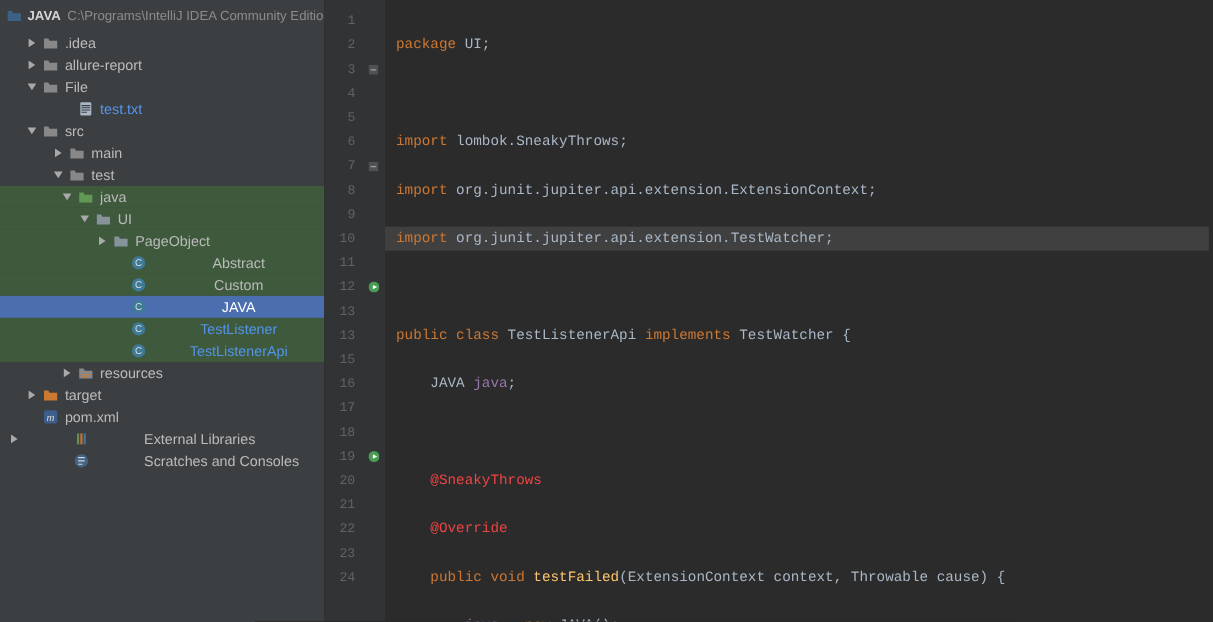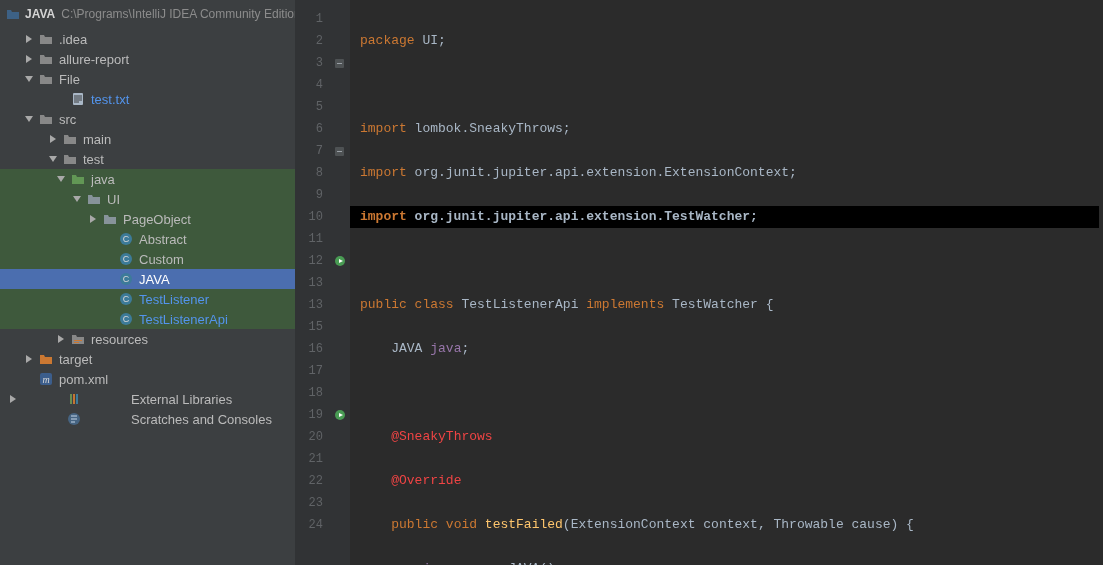--- a/index.html
+++ b/index.html
@@ -16,32 +16,32 @@
   .toggle { width:14px; height:14px; display:inline-flex; align-items:center; justify-content:center; margin-right:2px; }
   .toggle svg { width:8px; height:8px; }
   .icon { width:16px; height:16px; display:inline-flex; align-items:center; justify-content:center; margin-right:5px; }
   .icon svg { width:14px; height:14px; }
   .ind0 { padding-left:6px;gap:44px; }
   .ind1 { padding-left:22px; }
   .ind2 { padding-left:46px;align-items:center; }
   .ind3 { padding-left:54px;align-items:center; }
   .ind4 { padding-left:70px; }
   .ind5 { padding-left:86px;justify-content:space-between; }
-  .ind6 { padding-left:102px; }
+  .ind6 { padding-left:102px;text-align:center; }
   .lbl { flex:1; overflow:hidden; text-overflow:ellipsis; }
   
   .editor { flex:1; display:flex; background:#2B2B2B; }
   .gutter { width:55px; background:#313335; display:flex; }
   .linenums { width:34px; text-align:right; padding-top:8px; }
   .linenums div { height:22px; line-height:22px; color:#606366; font-family:Consolas,"Courier New",monospace; font-size:12px; padding-right:6px; }
   .markers { width:21px; padding-top:8px; }
   .markers div { height:22px; display:flex; align-items:center; justify-content:center; }
   .code { flex:1; padding:8px 4px 0 10px; font-family:Consolas,"Courier New",monospace; font-size:13px; line-height:22px; white-space:pre; position:relative; }
   .code .line { height:22px; }
-  .code .caret-line { background:#000000; margin-left:-10px; padding-left:10px;font-weight:bold; }
+  .code .caret-line { background:#404040; margin-left:-10px; padding-left:10px; }
   .kw { color:#CC7832; }
   .cls { color:#A9B7C6; }
   .ann { color:#ef4444; }
   .mth { color:#FFC66D; }
   .fld { color:#9876AA; }
   .punc { color:#A9B7C6; }
   .run-marker svg { width:10px; height:10px; }
 </style>
 </head>
 <body>

